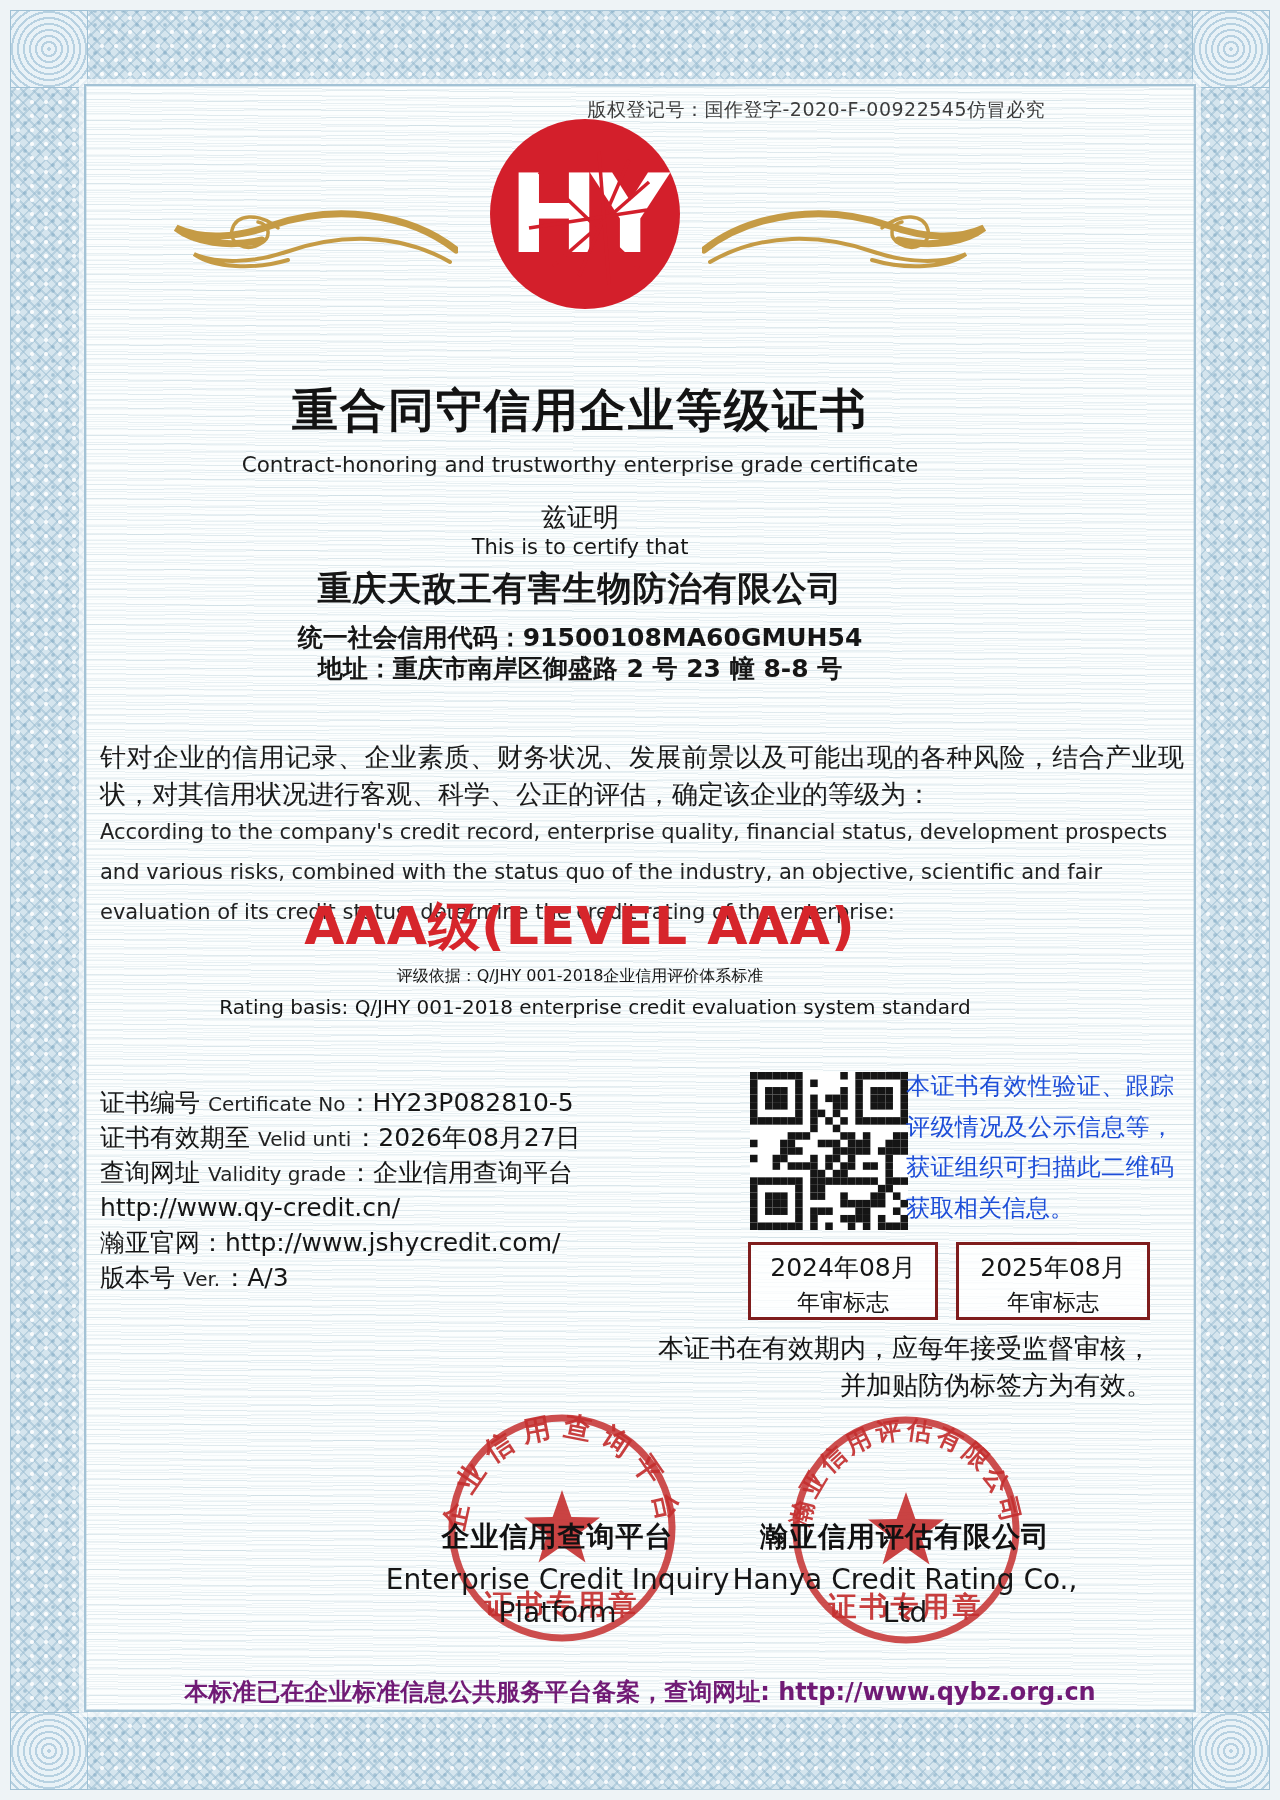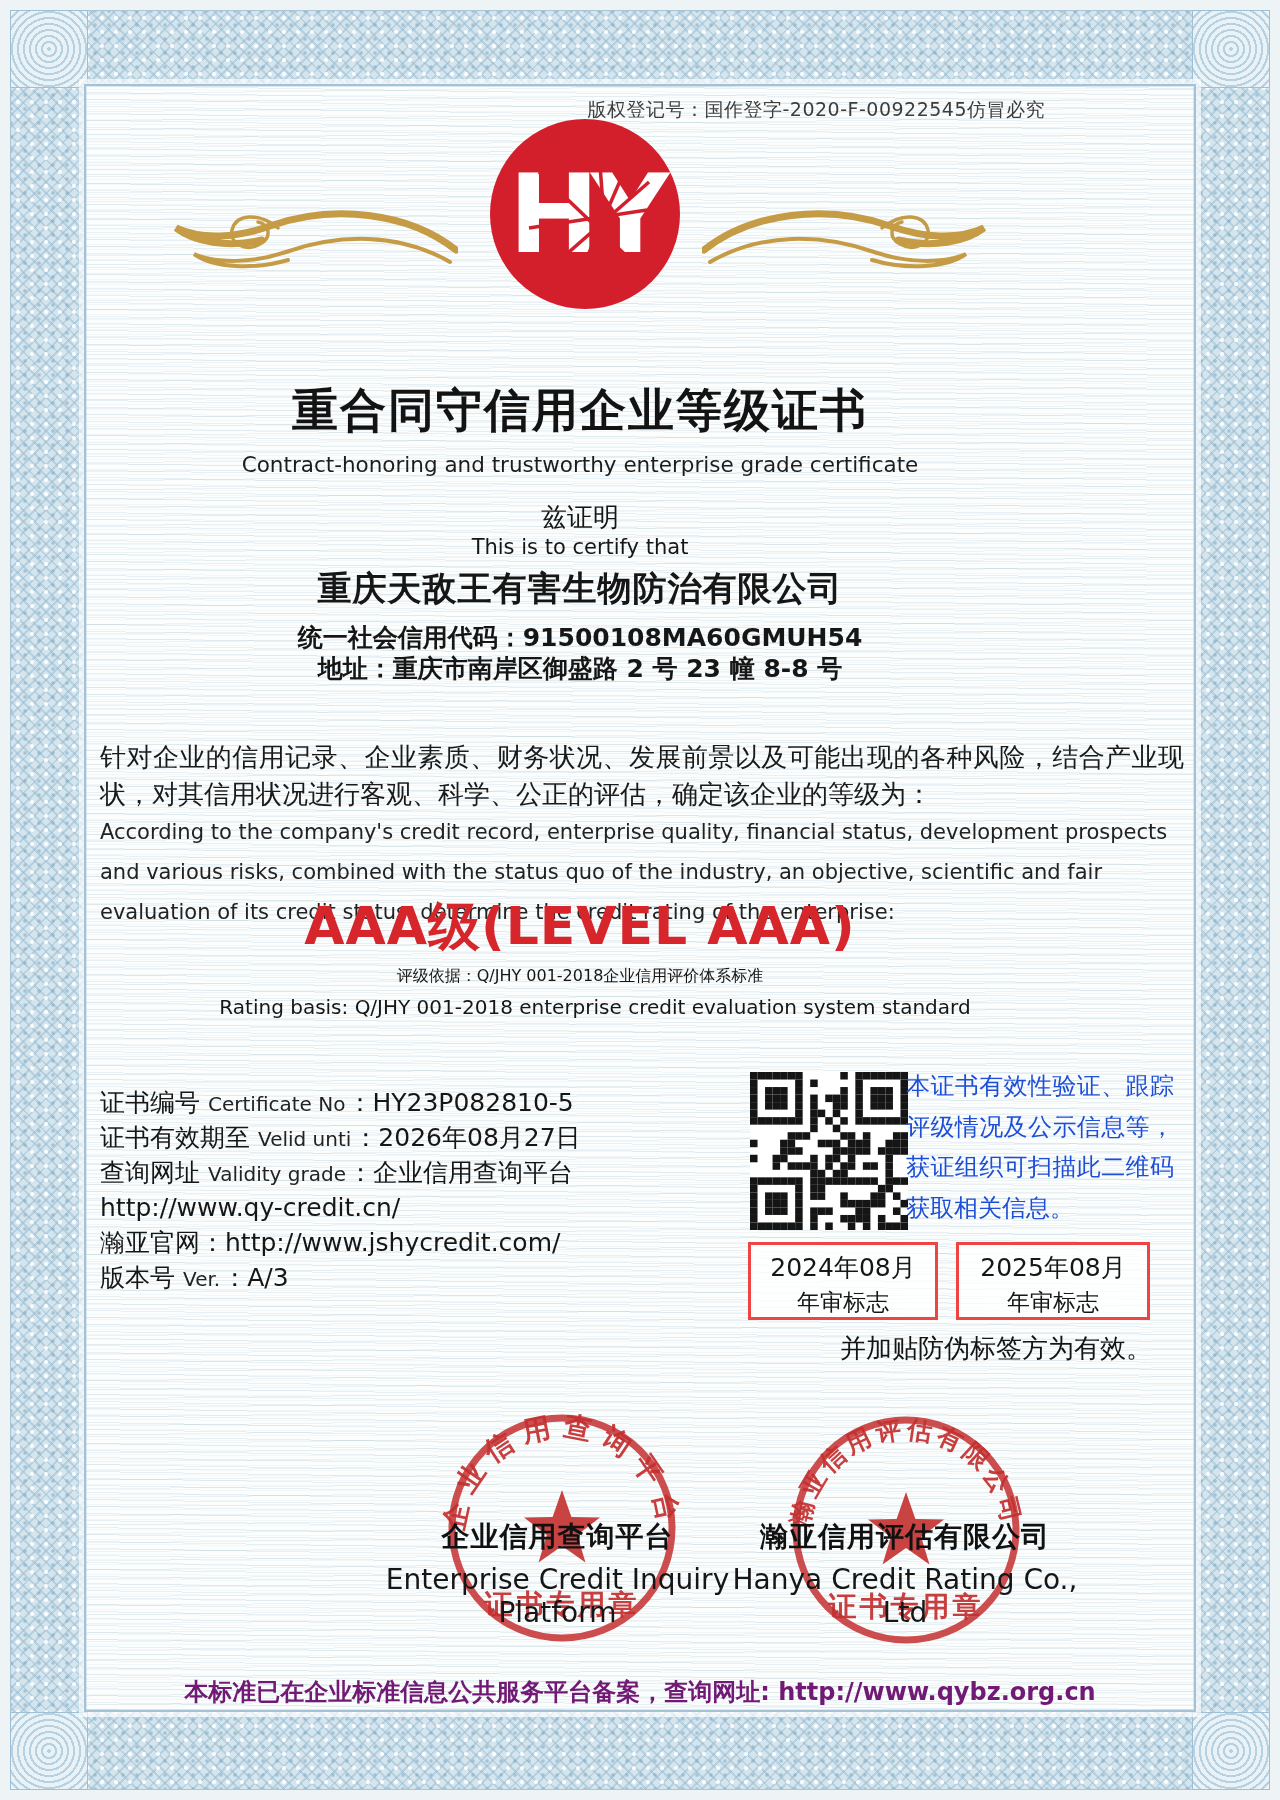--- a/index.html
+++ b/index.html
@@ -58,21 +58,21 @@
   #basis-zh{top:966px;font-size:16px;}
   #basis-en{top:995px;font-size:20px;padding-left:15px;}
   
   #details{left:100px;top:1086px;}
   .d-line{font-size:25px;line-height:33px;color:#161616;white-space:nowrap;}
   .d-en{font-size:20px;margin:0 2px 0 8px;color:#222;}
   .d-en:empty{margin:0;}
   
   #qr-box{left:750px;top:1072px;}
   #qr-note{left:906px;top:1066px;width:268px;font-size:24px;line-height:40.5px;text-align:justify;color:#1d4ed8;}
-  .mark-box{position:absolute;top:1242px;height:72px;border:3px solid #ef4444;background:rgba(255,255,255,.75);text-align:center;}
+  .mark-box{position:absolute;top:1242px;height:72px;border:3px solid #7f1d1d;background:rgba(255,255,255,.75);text-align:center;}
   #mark-1{left:748px;width:184px;}
   #mark-2{left:956px;width:188px;}
   .mk1{font-size:25px;margin-top:6px;}
   .mk2{font-size:23px;margin-top:3px;}
   #supervision{left:560px;top:1330px;width:592px;text-align:right;font-size:26px;line-height:37px;color:#141414;}
   
   .seal{z-index:1;}
   #seal-l{left:442px;top:1408px;}
   #seal-r{left:786px;top:1410px;}
   .org{z-index:2;text-align:center;}
@@ -379,20 +379,21 @@
   <div class="mark-box" id="mark-1">
     <div class="mk1">2024年08月</div>
     <div class="mk2">年审标志</div>
   </div>
   <div class="mark-box" id="mark-2">
     <div class="mk1">2025年08月</div>
     <div class="mk2">年审标志</div>
   </div>
 
   <div class="abs" id="supervision">
+    <div>本证书在有效期内，应每年接受监督审核，</div>
     <div>并加贴防伪标签方为有效。</div>
   </div>
 
   <svg class="abs seal" id="seal-l" width="240" height="240" viewBox="0 0 240 240">
     <defs>
         <path id="arcL" d="M 30 165 A 98 98 0 1 1 210 165" fill="none"></path>
       </defs>
     <circle cx="120" cy="120" r="110" fill="none" stroke="#c42f2f" stroke-width="7" opacity="0.85"></circle>
     <text font-size="28" fill="#c42f2f" letter-spacing="10" opacity="0.92" font-weight="bold">
       <textPath href="#arcL" startOffset="50%" text-anchor="middle">企业信用查询平台</textPath>

